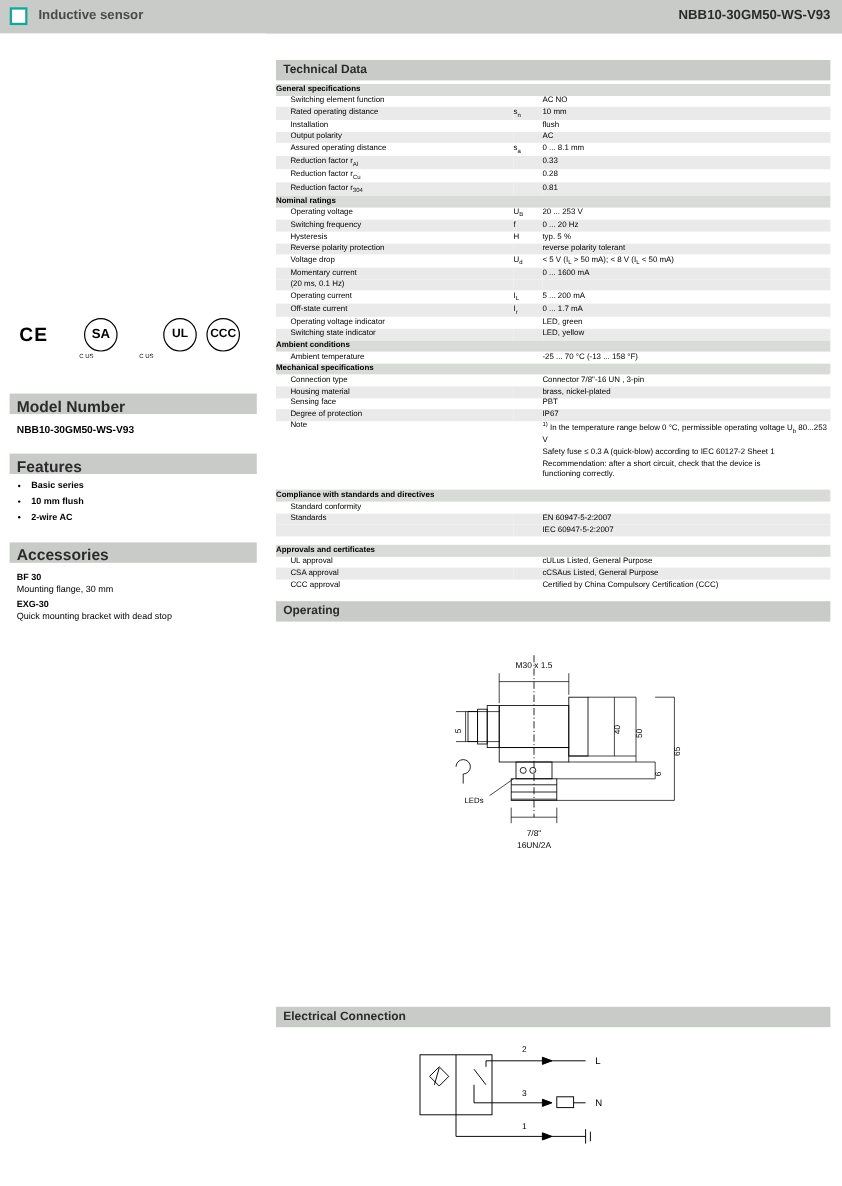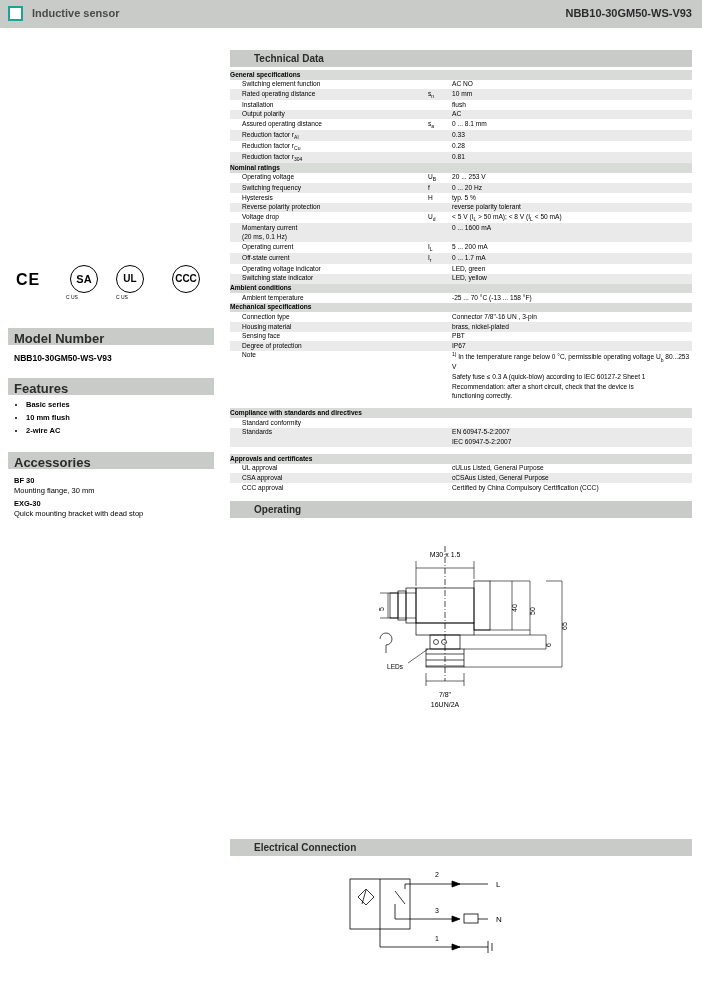--- a/index.html
+++ b/index.html
@@ -36,21 +36,21 @@
   }
   .approvals{
     position:absolute;left:0;top:225px;width:222px;height:60px;
   }
   .ce{position:absolute;left:16px;top:18px;font-size:16px;font-weight:bold;letter-spacing:1px;}
   .mark{
     position:absolute;border:1.5px solid #000;border-radius:50%;
     font-weight:bold;text-align:center;
   }
   .mark-csa{left:70px;top:12px;width:26px;height:26px;font-size:11px;line-height:26px;}
-  .mark-ul{left:116px;top:12px;width:26px;height:26px;font-size:10px;line-height:26px;}
+  .mark-ul{left:136px;top:12px;width:26px;height:26px;font-size:10px;line-height:26px;}
   .mark-ccc{left:172px;top:12px;width:26px;height:26px;font-size:10px;line-height:26px;}
   .mark-sub{position:absolute;font-size:5px;font-weight:normal;}
   .sec-bar{
     position:absolute;left:8px;width:206px;height:17px;
     background:#c9cbc9;
   }
   .sec-bar span{
     position:absolute;left:6px;top:3px;font-size:13px;font-weight:bold;color:#2b2b2b;
   }
   .left-text{position:absolute;left:14px;font-size:7.5px;}
@@ -58,21 +58,21 @@
   ul.feat{margin:0;padding-left:12px;}
   ul.feat li{margin:0 0 4px 0;font-size:7.5px;font-weight:bold;}
   
   .right{
     position:absolute;left:230px;top:50px;width:462px;
   }
   .panel-bar{
     background:#c9cbc9;height:17px;position:relative;margin-bottom:3px;
   }
   .panel-bar span{
-    position:absolute;left:24px;top:3px;font-size:10px;font-weight:bold;color:#2b2b2b;
+    position:absolute;left:6px;top:3px;font-size:10px;font-weight:bold;color:#2b2b2b;
   }
   table.tbl{border-collapse:collapse;width:462px;font-size:6.6px;}
   table.tbl td{padding:0.6px 0 0.6px 0;vertical-align:top;line-height:1.28;}
   .grp td{font-weight:bold;background:#d9dbd9;padding-left:3px;}
   .row-alt td{background:#e9eae9;}
   .c1{width:186px;padding-left:12px !important;}
   .c2{width:24px;}
   .c3{width:240px;}
   sub{font-size:5px;}
   sup{font-size:5px;}

